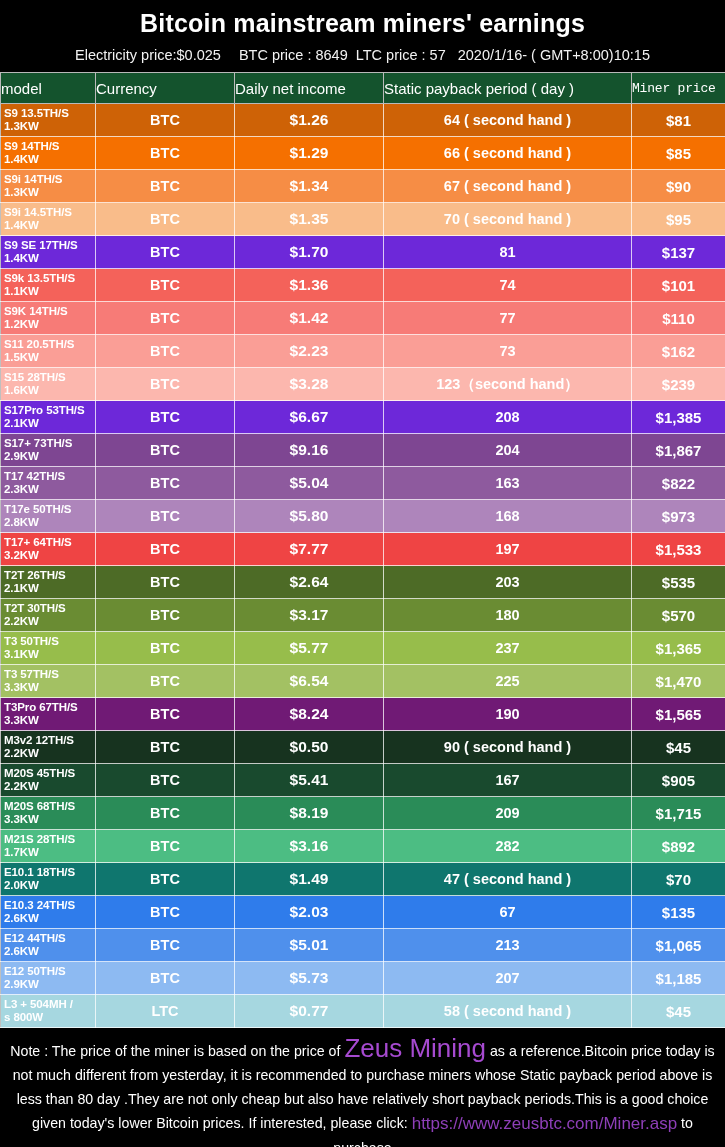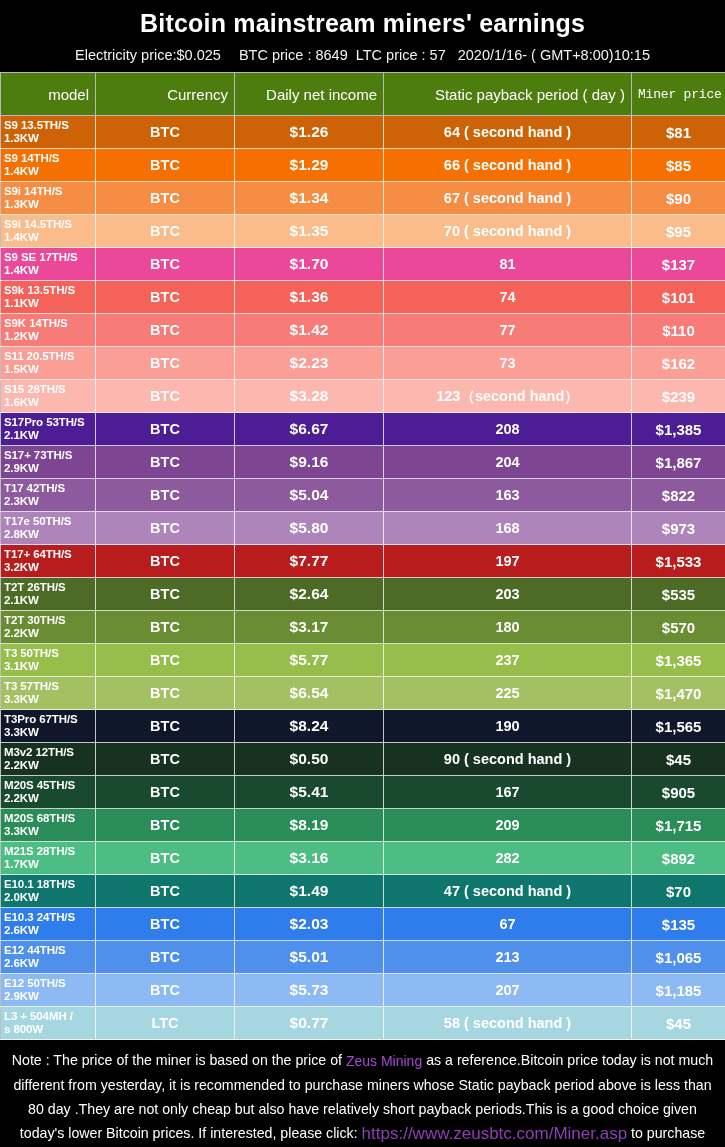--- a/index.html
+++ b/index.html
@@ -59,28 +59,28 @@
     width: 725px;
     table-layout: fixed;
   }
   table.grid col.c0 { width: 95px; }
   table.grid col.c1 { width: 139px; }
   table.grid col.c2 { width: 149px; }
   table.grid col.c3 { width: 248px; }
   table.grid col.c4 { width: 94px; }
 
   thead th {
-    background: #4d7c0f;
+    background: #14532d;
     color: #ffffff;
     font-weight: normal;
     font-size: 15px;
     height: 30px;
     border: 1px solid #b9b9b9;
-    text-align: right;
-    padding: 6px;
+    text-align: left;
+    padding: 0;
     white-space: nowrap;
   }
   thead th.mp {
     font-family: "Liberation Mono", monospace;
     font-size: 13px;
     letter-spacing: -0.2px;
   }
 
   tbody td {
     border: 1px solid rgba(255,255,255,0.75);
@@ -114,21 +114,21 @@
     background: #000000;
     text-align: center;
     font-size: 14.2px;
     line-height: 24px;
     padding: 8px 6px 0 6px;
     color: #ffffff;
     box-sizing: border-box;
   }
   .brand {
     color: #a64ad0;
-    font-size: 14px;
+    font-size: 26px;
     font-weight: normal;
     vertical-align: -1px;
     margin-top: 12px;
   }
   .link {
     color: #8e3fb8;
     font-size: 17px;
     vertical-align: -1px;
   }
 </style>
@@ -184,21 +184,21 @@
             <td class="pay">67 ( second hand )</td>
             <td class="price">$90</td>
           </tr>
           <tr style="background: rgb(249, 188, 138);">
             <td class="model"><span>S9i  14.5TH/S</span><span class="l2">1.4KW</span></td>
             <td class="cur">BTC</td>
             <td class="inc">$1.35</td>
             <td class="pay">70 ( second hand )</td>
             <td class="price">$95</td>
           </tr>
-          <tr style="background: #ec4899;">
+          <tr style="background: #6d28d9;">
             <td class="model"><span>S9 SE  17TH/S</span><span class="l2">1.4KW</span></td>
             <td class="cur">BTC</td>
             <td class="inc">$1.70</td>
             <td class="pay">81</td>
             <td class="price">$137</td>
           </tr>
           <tr style="background: rgb(244, 98, 90);">
             <td class="model"><span>S9k  13.5TH/S</span><span class="l2">1.1KW</span></td>
             <td class="cur">BTC</td>
             <td class="inc">$1.36</td>
@@ -219,21 +219,21 @@
             <td class="pay">73</td>
             <td class="price">$162</td>
           </tr>
           <tr style="background: rgb(252, 183, 174);">
             <td class="model"><span>S15  28TH/S</span><span class="l2">1.6KW</span></td>
             <td class="cur">BTC</td>
             <td class="inc">$3.28</td>
             <td class="pay">123（second hand）</td>
             <td class="price">$239</td>
           </tr>
-          <tr style="background: #4c1d95; margin-left: 16px;">
+          <tr style="background: #6d28d9; margin-left: 16px;">
             <td class="model"><span>S17Pro 53TH/S</span><span class="l2">2.1KW</span></td>
             <td class="cur">BTC</td>
             <td class="inc">$6.67</td>
             <td class="pay">208</td>
             <td class="price">$1,385</td>
           </tr>
           <tr style="background: rgb(126, 70, 146);">
             <td class="model"><span>S17+ 73TH/S</span><span class="l2">2.9KW</span></td>
             <td class="cur">BTC</td>
             <td class="inc">$9.16</td>
@@ -247,21 +247,21 @@
             <td class="pay">163</td>
             <td class="price">$822</td>
           </tr>
           <tr style="background: rgb(174, 133, 187);">
             <td class="model"><span>T17e 50TH/S</span><span class="l2">2.8KW</span></td>
             <td class="cur">BTC</td>
             <td class="inc">$5.80</td>
             <td class="pay">168</td>
             <td class="price">$973</td>
           </tr>
-          <tr style="background: #b91c1c;">
+          <tr style="background: #ef4444;">
             <td class="model"><span>T17+ 64TH/S</span><span class="l2">3.2KW</span></td>
             <td class="cur">BTC</td>
             <td class="inc">$7.77</td>
             <td class="pay">197</td>
             <td class="price">$1,533</td>
           </tr>
           <tr style="background: rgb(77, 107, 38); border-radius: 8px;">
             <td class="model"><span>T2T  26TH/S</span><span class="l2">2.1KW</span></td>
             <td class="cur">BTC</td>
             <td class="inc">$2.64</td>
@@ -282,21 +282,21 @@
             <td class="pay">237</td>
             <td class="price">$1,365</td>
           </tr>
           <tr style="background: rgb(163, 193, 99);">
             <td class="model"><span>T3   57TH/S</span><span class="l2">3.3KW</span></td>
             <td class="cur">BTC</td>
             <td class="inc">$6.54</td>
             <td class="pay">225</td>
             <td class="price">$1,470</td>
           </tr>
-          <tr style="background: #0f172a;">
+          <tr style="background: #701a75;">
             <td class="model"><span>T3Pro  67TH/S</span><span class="l2">3.3KW</span></td>
             <td class="cur">BTC</td>
             <td class="inc">$8.24</td>
             <td class="pay">190</td>
             <td class="price">$1,565</td>
           </tr>
           <tr style="background: rgb(23, 51, 31);">
             <td class="model"><span>M3v2 12TH/S</span><span class="l2">2.2KW</span></td>
             <td class="cur">BTC</td>
             <td class="inc">$0.50</td>

